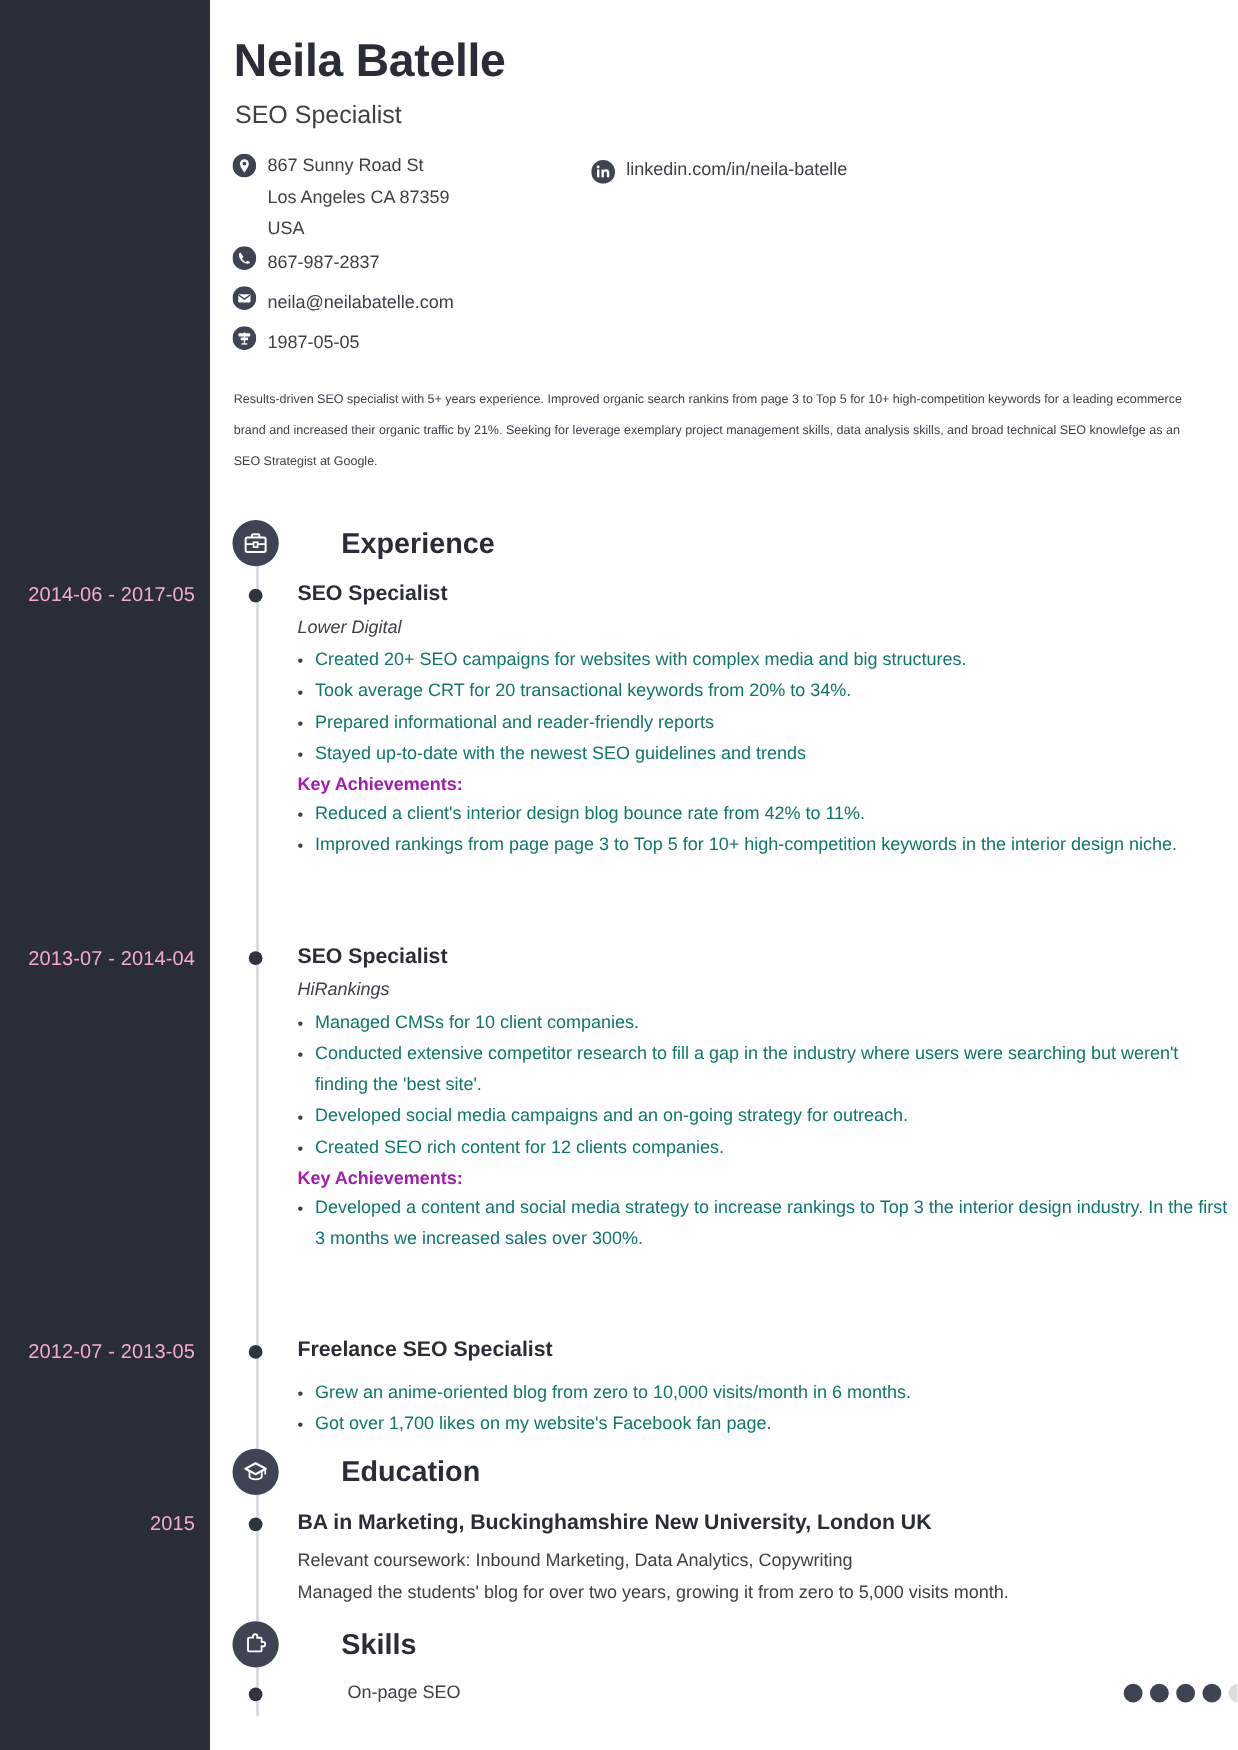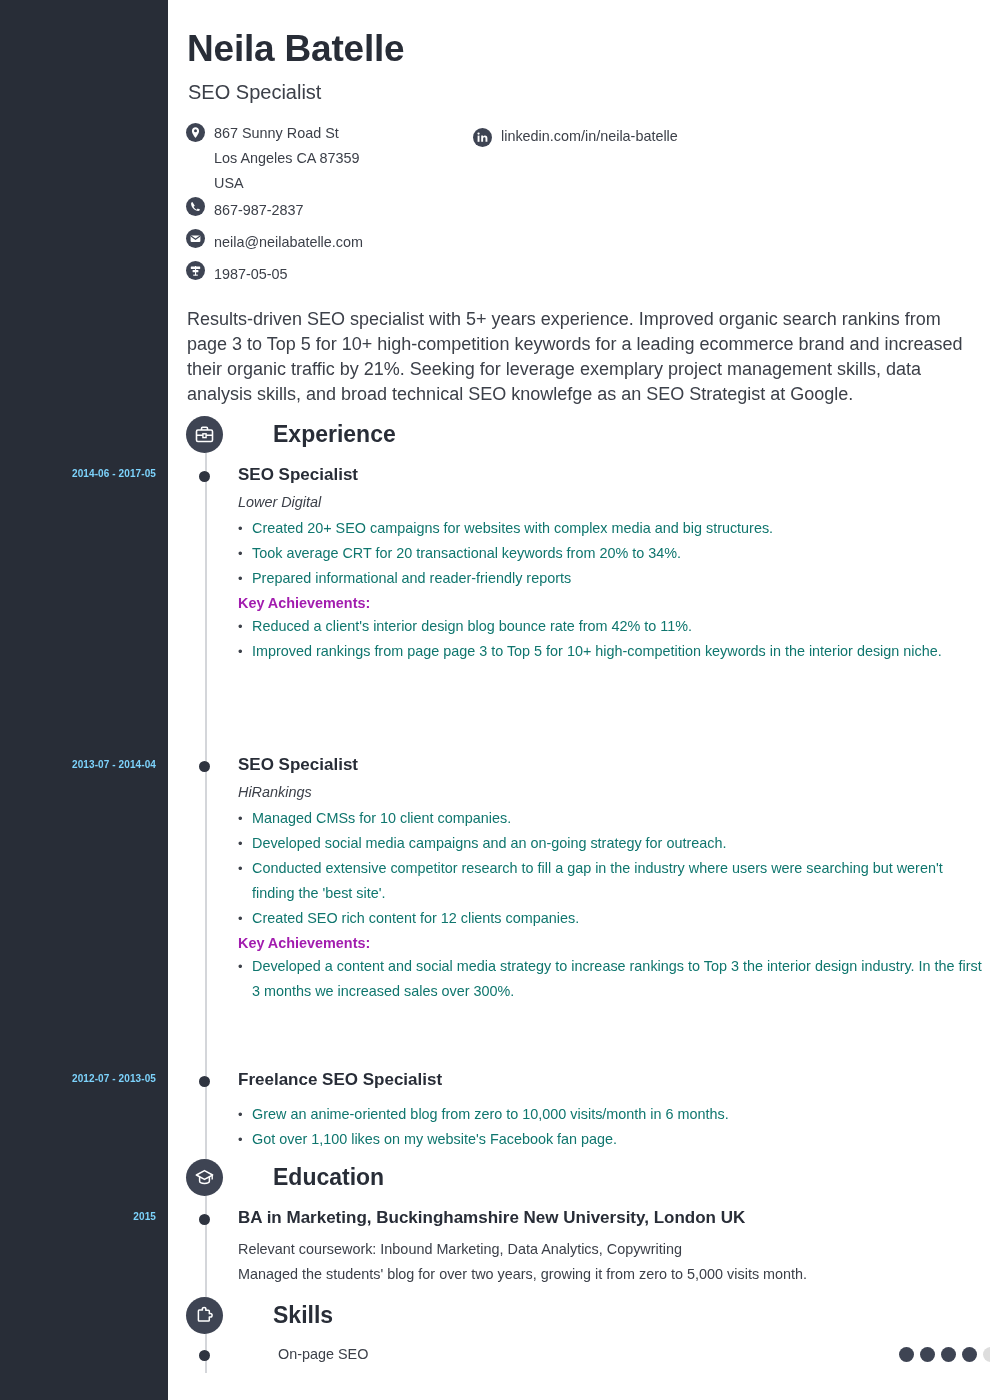--- a/index.html
+++ b/index.html
@@ -11,21 +11,21 @@
   }
   .page { position: relative; width: 990px; height: 1400px; background: #fff; }
 
   
   .rail {
     position: absolute; left: 0; top: 0; width: 168px; height: 1400px;
     background: #282d37;
   }
   .rail-date {
     position: absolute; right: 12px;
-    color: #7dd3fc; font-size: 10px; font-weight: bold;
+    color: #f9a8d4; font-size: 16px; font-weight: normal;
     letter-spacing: .1px; white-space: nowrap; text-align: right;
   }
 
   
   .main { position: absolute; left: 168px; top: 0; width: 820px; height: 1400px; }
 
   .name {
     position: absolute; left: 19px; top: 28px;
     font-size: 37px; font-weight: bold; color: #282d37; letter-spacing: -.2px;
   }
@@ -42,21 +42,21 @@
     width: 19px; height: 19px; flex: 0 0 19px; margin-top: 2px; margin-right: 9px;
     display: flex; align-items: center; justify-content: center;
   }
   .cicon svg { display: block; }
   .ctext { font-size: 14.4px; color: #3c4049; line-height: 30px; }
   .ctext.multi { line-height: 25px; }
 
   
   .summary {
     position: absolute; left: 19px; top: 307px; width: 777px;
-    font-size: 18px; line-height: 25px; color: #3c4049;
+    font-size: 10px; line-height: 25px; color: #3c4049;
   }
 
   
   .spine {
     position: absolute; left: 37px; top: 445px; width: 2px; height: 928px;
     background: #d4d6da;
   }
 
   
   .sec { position: absolute; left: 18px; display: flex; align-items: center; gap: 36px; }
@@ -200,54 +200,55 @@
 
     <div class="entry" style="top:464px">
       <span class="dot"></span>
       <div class="entry-body">
         <div class="e-title">SEO Specialist</div>
         <div class="e-org">Lower Digital</div>
         <ul class="blist">
           <li>Created 20+ SEO campaigns for websites with complex media and big structures.</li>
           <li>Took average CRT for 20 transactional keywords from 20% to 34%.</li>
           <li>Prepared informational and reader-friendly reports</li>
+          <li>Stayed up-to-date with the newest SEO guidelines and trends</li>
         </ul>
         <div class="ach-label">Key Achievements:</div>
         <ul class="blist tight">
           <li>Reduced a client's interior design blog bounce rate from 42% to 11%.</li>
           <li>Improved rankings from page page 3 to Top 5 for 10+ high-competition keywords in the interior design niche.</li>
         </ul>
       </div>
     </div>
 
     <div class="entry" style="top:754px">
       <span class="dot"></span>
       <div class="entry-body">
         <div class="e-title">SEO Specialist</div>
         <div class="e-org">HiRankings</div>
         <ul class="blist">
           <li>Managed CMSs for 10 client companies.</li>
+          <li>Conducted extensive competitor research to fill a gap in the industry where users were searching but weren't finding the 'best site'.</li>
           <li>Developed social media campaigns and an on-going strategy for outreach.</li>
-          <li>Conducted extensive competitor research to fill a gap in the industry where users were searching but weren't finding the 'best site'.</li>
           <li>Created SEO rich content for 12 clients companies.</li>
         </ul>
         <div class="ach-label">Key Achievements:</div>
         <ul class="blist tight">
           <li>Developed a content and social media strategy to increase rankings to Top 3 the interior design industry. In the first 3 months we increased sales over 300%.</li>
         </ul>
       </div>
     </div>
 
     <div class="entry" style="top:1069px">
       <span class="dot"></span>
       <div class="entry-body">
         <div class="e-title">Freelance SEO Specialist</div>
         <ul class="blist" style="margin-top:11px">
           <li>Grew an anime-oriented blog from zero to 10,000 visits/month in 6 months.</li>
-          <li>Got over 1,100 likes on my website's Facebook fan page.</li>
+          <li>Got over 1,700 likes on my website's Facebook fan page.</li>
         </ul>
       </div>
     </div>
 
     <div class="sec" style="top:1159px">
       <span class="sec-badge">
         <svg width="21" height="21" viewBox="0 0 21 21">
             <path d="M10.5 3.6L2.4 8l8.1 4.4L18.6 8z" fill="none" stroke="#fff" stroke-width="1.6" stroke-linejoin="round"></path>
             <path d="M5.6 9.8v4.3c0 1.3 2.2 2.4 4.9 2.4s4.9-1.1 4.9-2.4V9.8" fill="none" stroke="#fff" stroke-width="1.5"></path>
             <path d="M18.2 8.2v4.4" stroke="#fff" stroke-width="1.4"></path>

